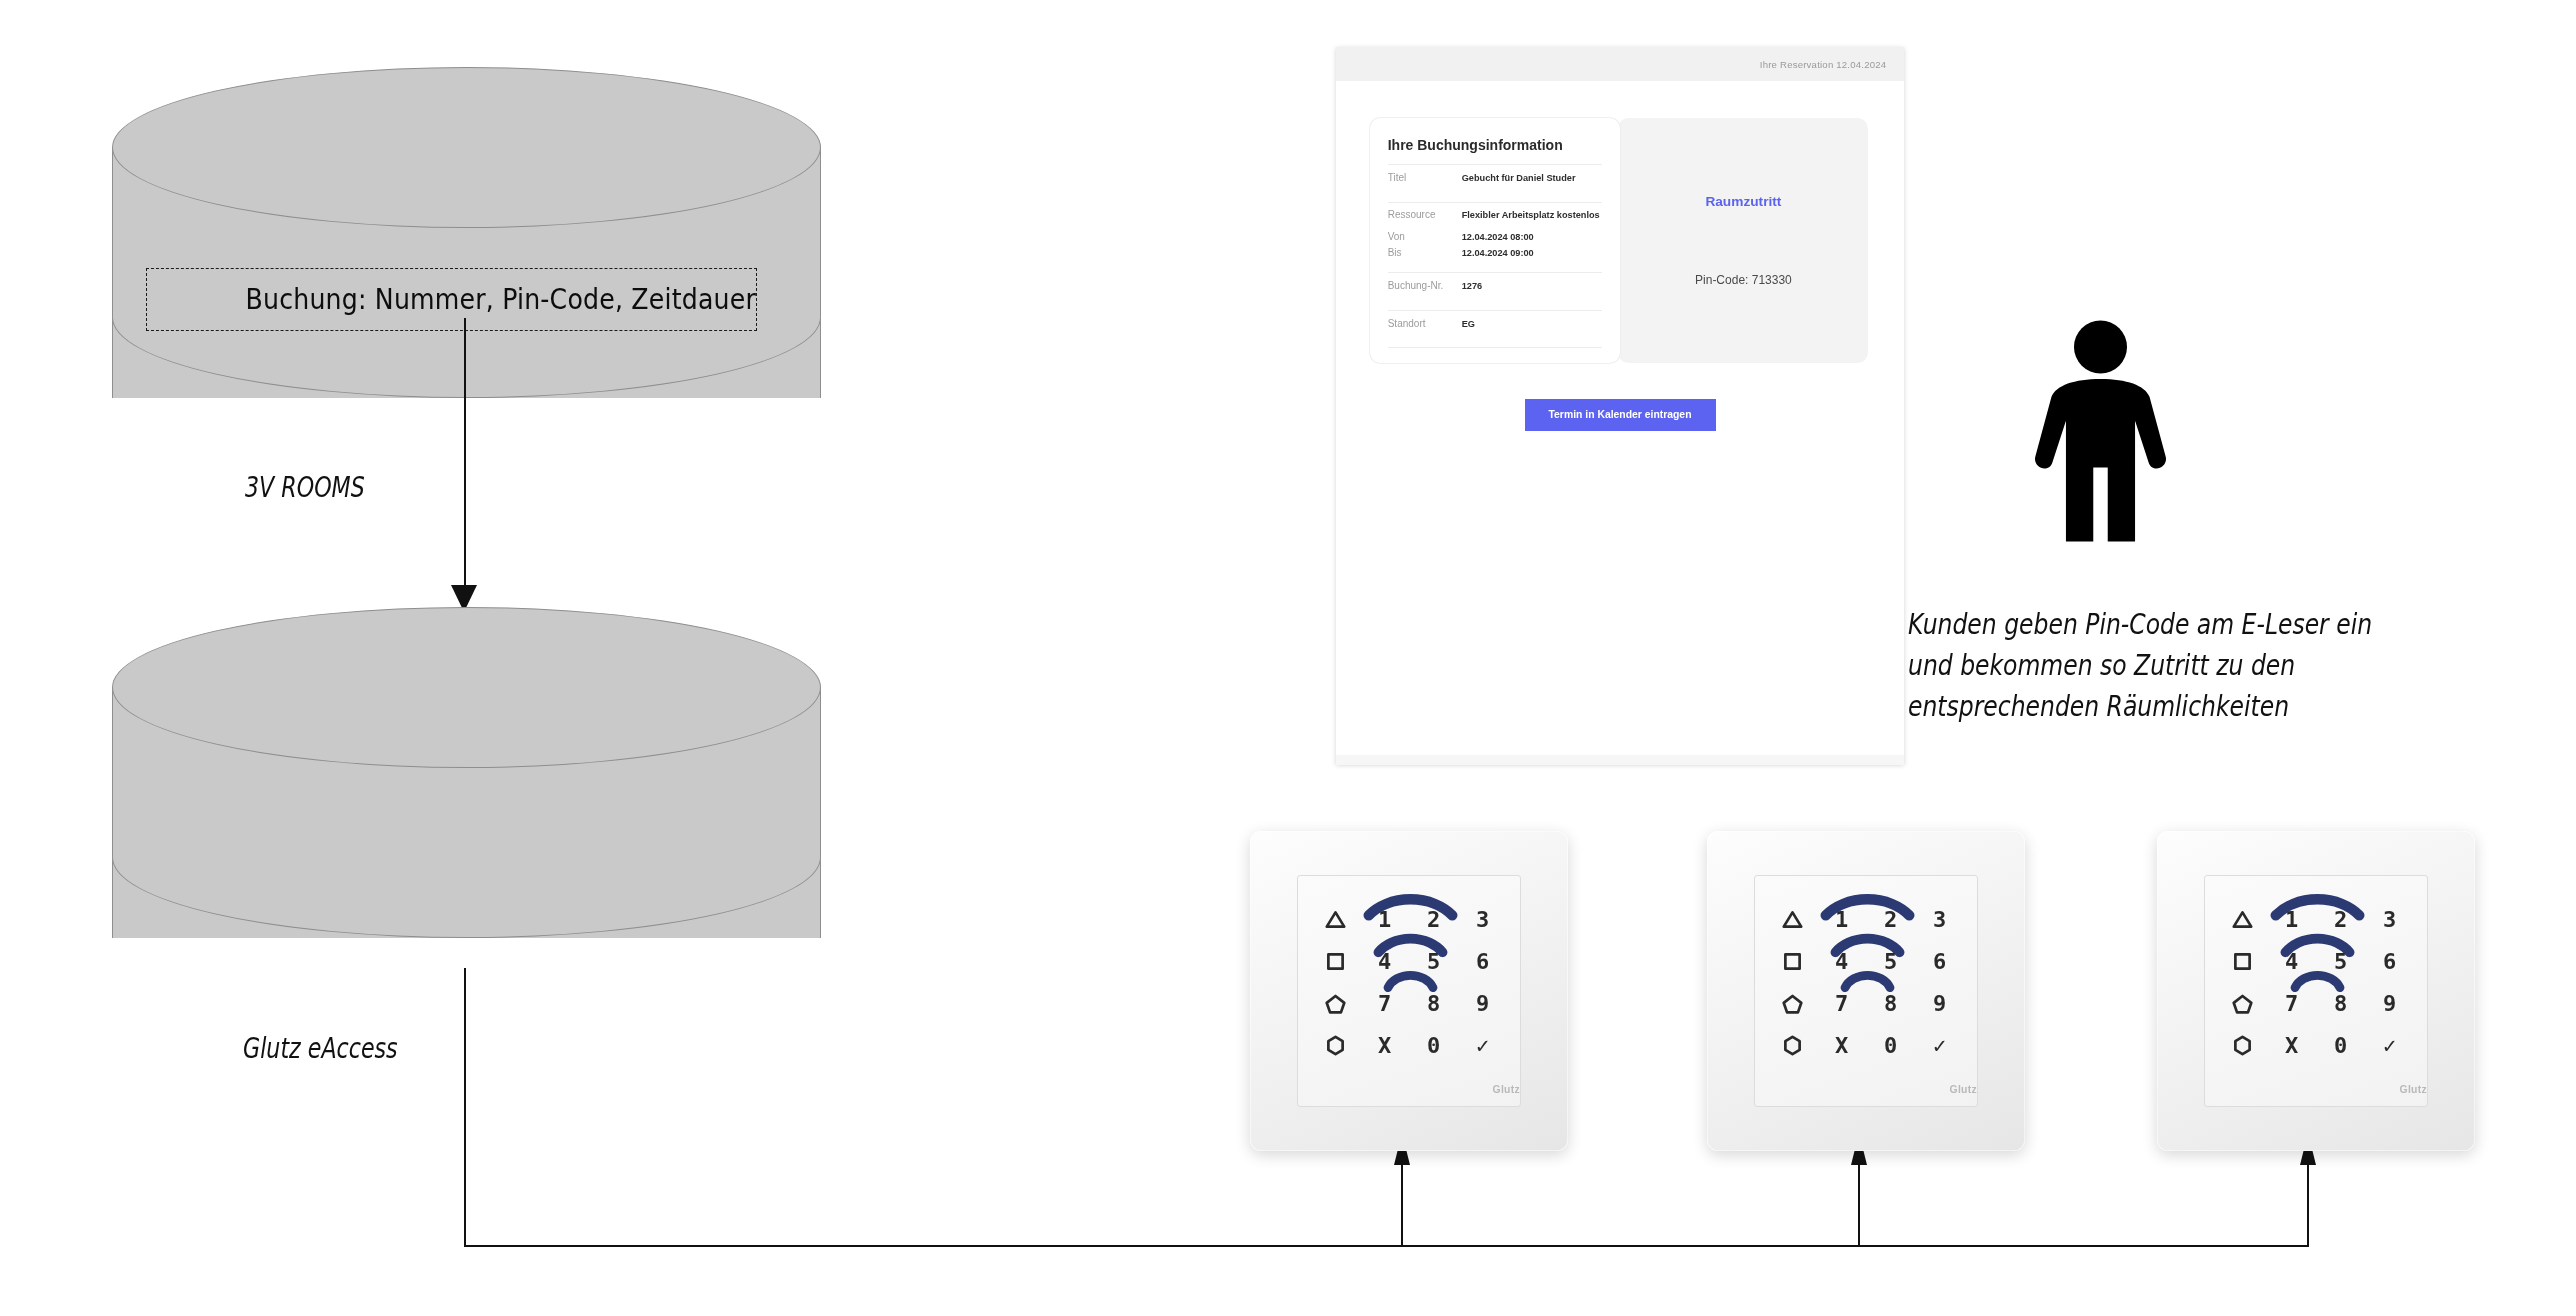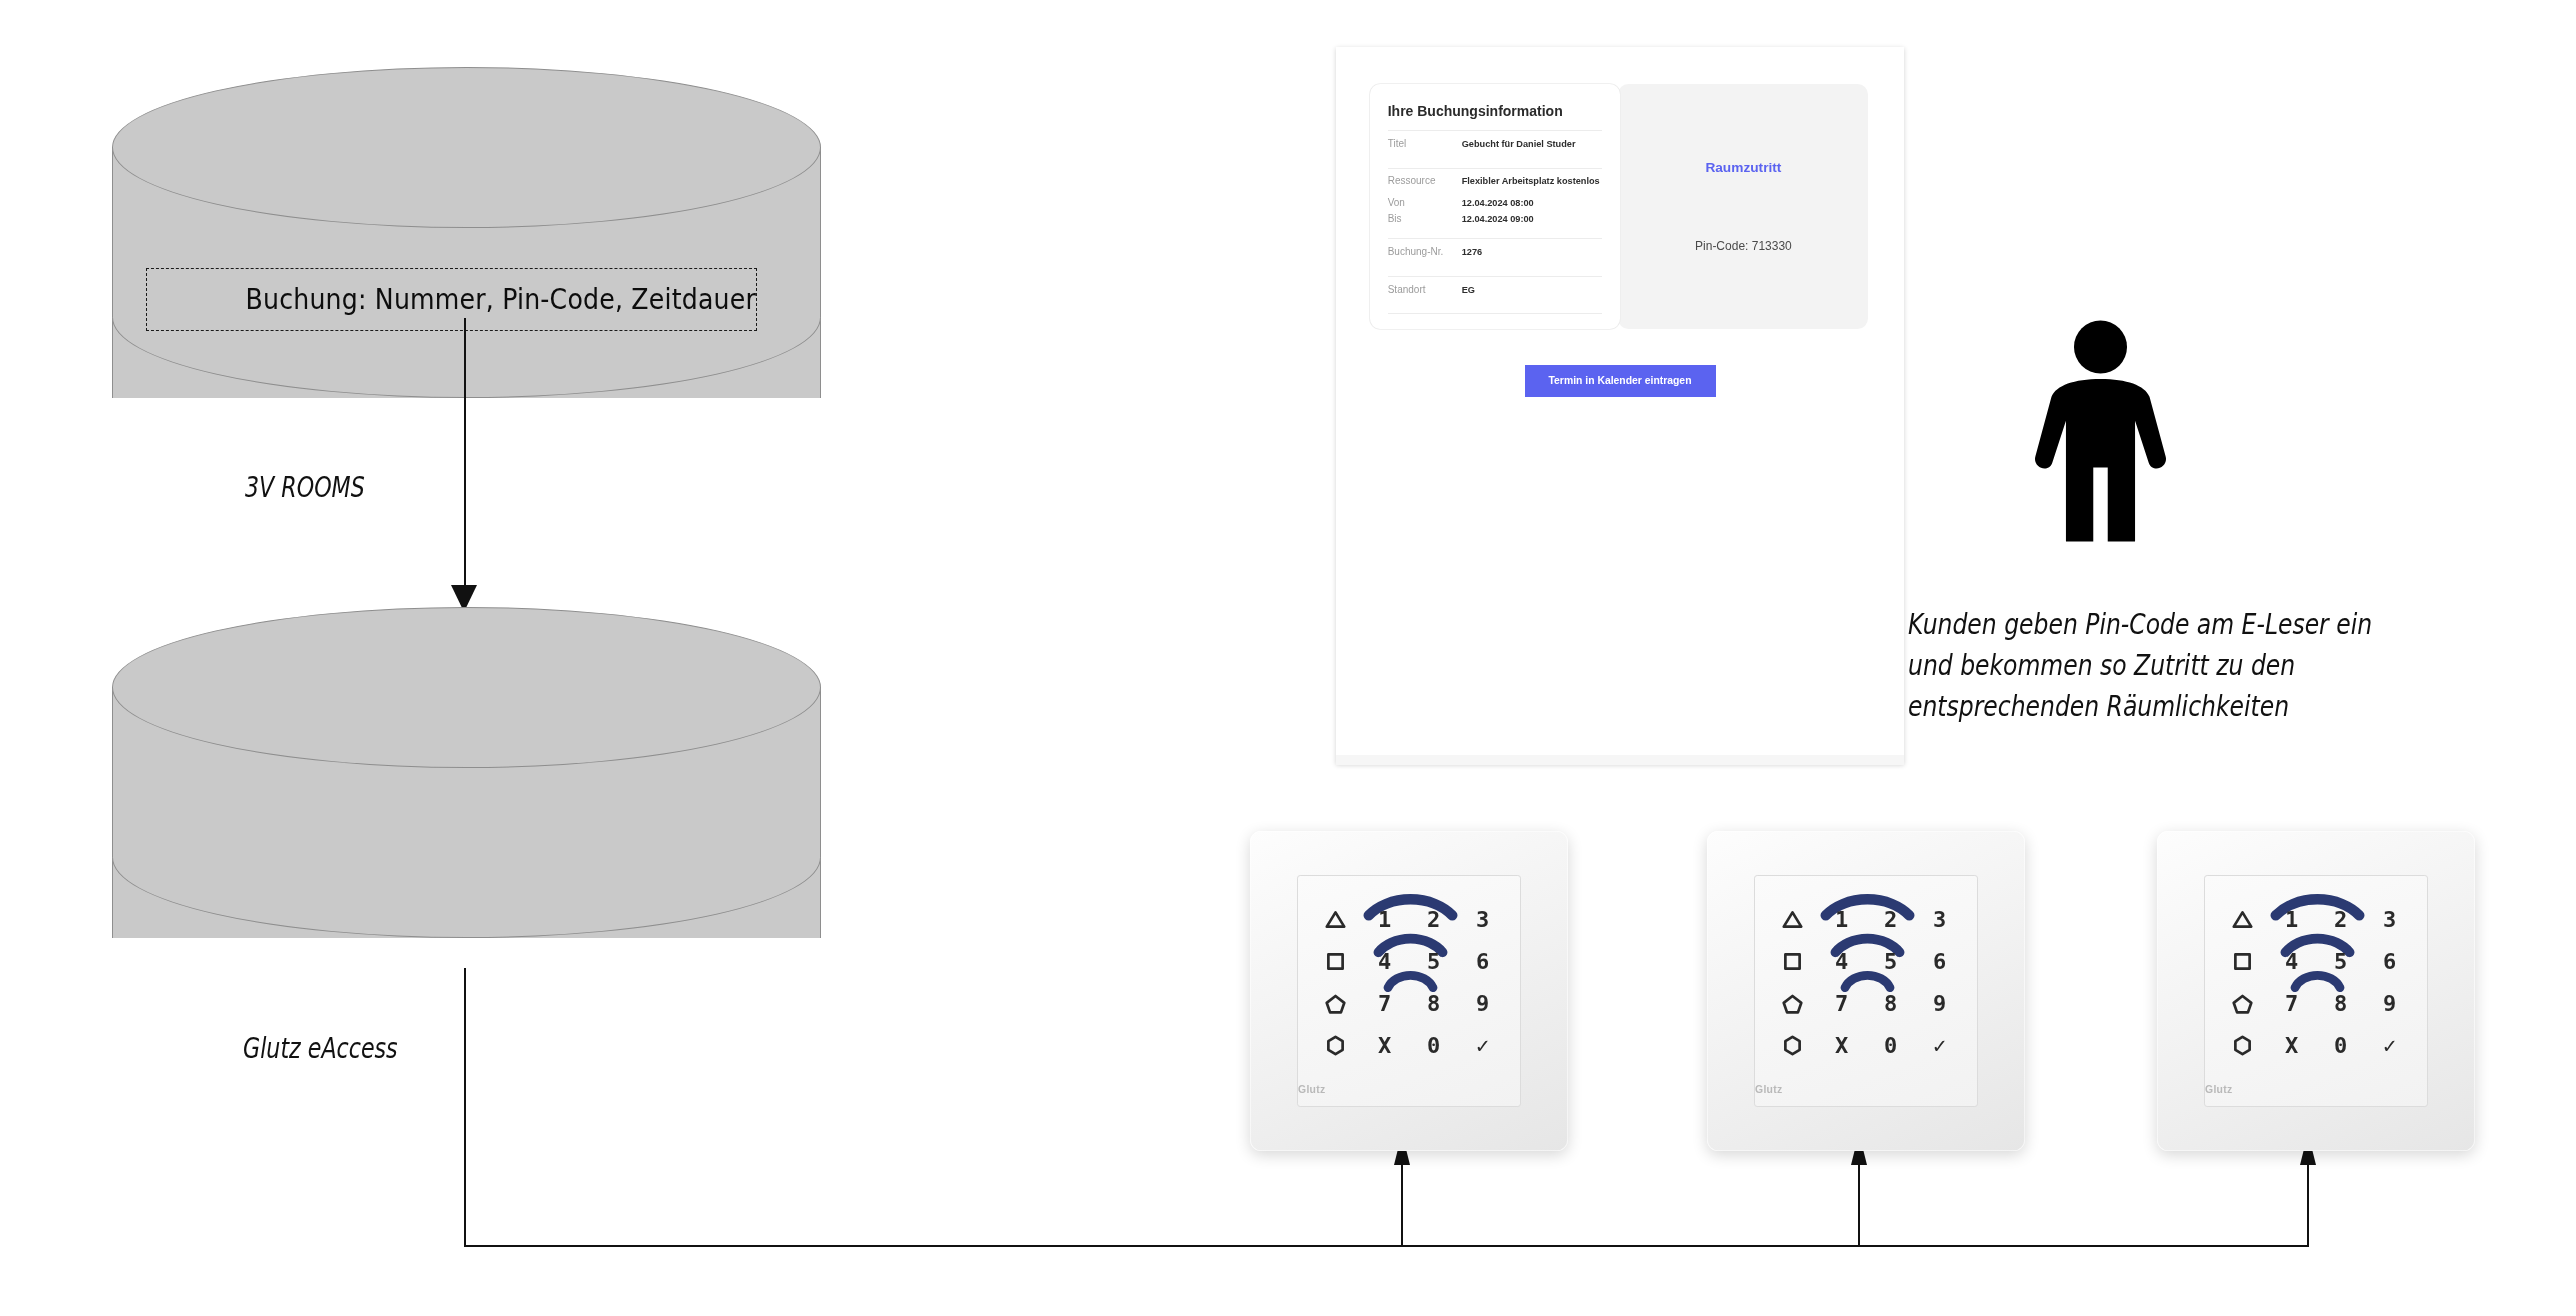--- a/index.html
+++ b/index.html
@@ -156,21 +156,21 @@
     grid-auto-rows:42px;align-items:center;justify-items:center;
   }
   .keys .kc{
     font-family:"DejaVu Sans Mono","Liberation Mono",monospace;
     font-size:22px;font-weight:bold;color:#2a2a2a;
     filter:blur(0.4px);
   }
   .keys .kc svg{display:block;}
   .arcs{position:absolute;left:0;right:0;top:14.5px;pointer-events:none;}
   .brand{
-    position:absolute;left:0;right:0;bottom:11.2px;text-align:left;
+    position:absolute;left:0;right:0;bottom:11.2px;text-align:right;
     font-size:10.4px;font-weight:bold;color:#b9b9b9;letter-spacing:0.3px;
     filter:blur(0.4px);
     margin-top:20px;
   }
 </style>
 </head>
 <body>
 
 <div class="cyl" id="cyl-rooms" style="left:112px;top:67px;width:709px;height:391px;">
   <div class="body" style="top:80px;height:251px;"></div>
@@ -202,20 +202,23 @@
 <div class="arrow-up" style="left:1394px;top:1133px;"></div>
 
 <div class="vline" style="left:1858px;top:1165px;height:80px;"></div>
 <div class="arrow-up" style="left:1851px;top:1133px;"></div>
 
 <div class="vline" style="left:2307px;top:1165px;height:80px;"></div>
 <div class="arrow-up" style="left:2300px;top:1133px;"></div>
 
 <div id="email-panel">
 
+  <div id="email-subjectbar">
+    <span>Ihre Reservation 12.04.2024</span>
+  </div>
 
 
   <div id="email-heading">
   </div>
 
   <div id="email-cards">
 
     <div id="booking-card">
       <h3>Ihre Buchungsinformation</h3>
       <div class="card-rule"></div>

